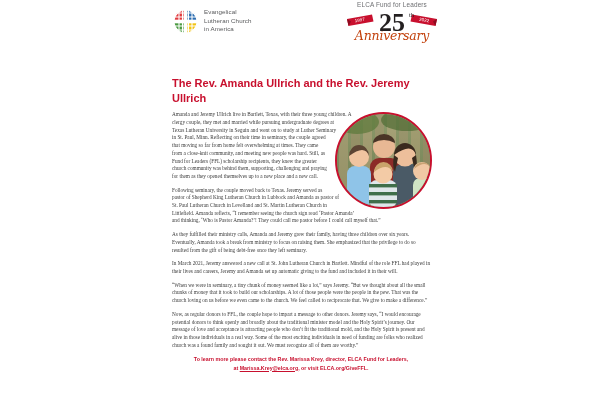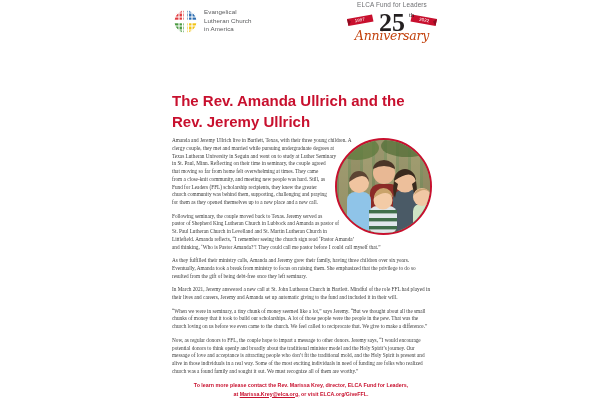--- a/index.html
+++ b/index.html
@@ -68,24 +68,24 @@
     font-style:italic;
     font-size:12.5px;
     color:#c2410c;
     line-height:1;
     margin-top:-3px;
     letter-spacing:-.2px;
   }
 
   
   .title{
-    margin:22px 4px 5px 4px;
+    margin:7px 4px 5px 4px;
     font-family:"Liberation Sans", sans-serif;
     font-weight:bold;
-    font-size:15px;
+    font-size:11px;
     line-height:1.38;
     color:#c8102e;
   }
 
   
   .body{
     margin:0 4px;
     font-size:5.25px;
     line-height:1.47;
     color:#3b3b3b;

